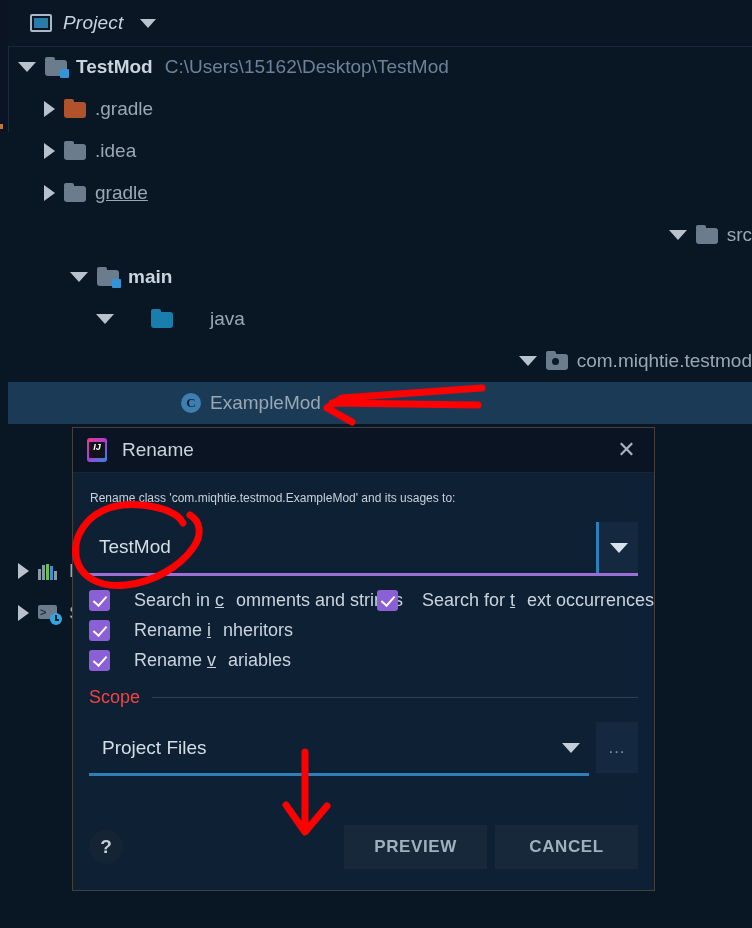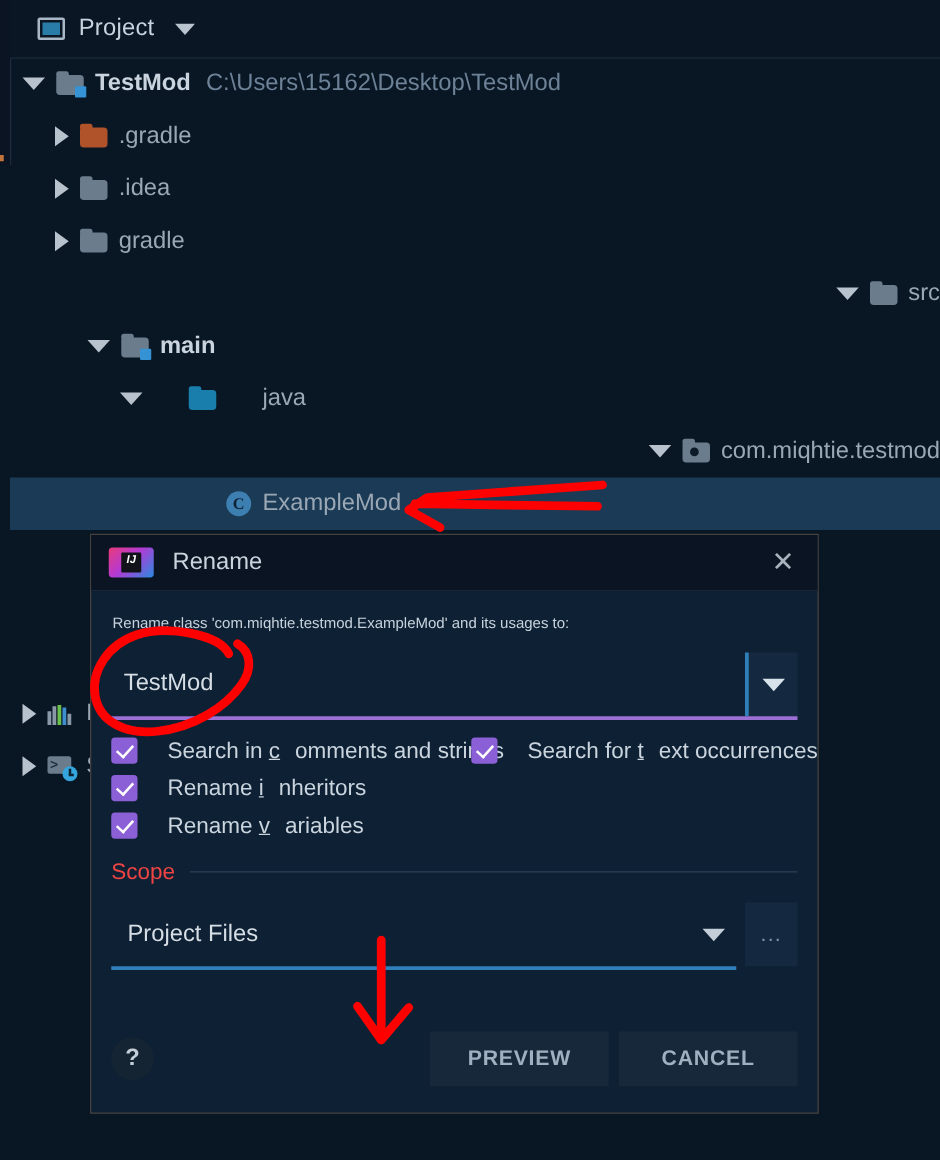--- a/index.html
+++ b/index.html
@@ -30,21 +30,21 @@
     display:flex;align-items:center;
   }
   .tw-header .winicon{
     margin-left:22px;width:22px;height:18px;
     border:2px solid #a9b7c6;border-radius:2px;
     box-sizing:border-box;background:#0a1624;
     display:flex;align-items:center;justify-content:center;
   }
   .tw-header .winicon i{display:block;width:14px;height:10px;background:#2a7ca8;}
   .tw-header .tw-title{
-    margin-left:11px;color:#c7d3de;font-size:19px;letter-spacing:.2px;
+    margin-left:11px;color:#c7d3de;font-size:19px;letter-spacing:.2px;font-style:italic;
   }
   .caret-down{
     margin-left:16px;width:0;height:0;
     border-left:8px solid transparent;border-right:8px solid transparent;
     border-top:9px solid #b9c4cf;
   }
 
   
   .tree{position:absolute;left:8px;top:46px;right:0;bottom:0;}
   .row{
@@ -94,21 +94,21 @@
   
   .dialog{
     position:absolute;left:72px;top:427px;width:583px;height:464px;
     background:#0e2033;border:1px solid #45403c;box-sizing:border-box;
   }
   .dlg-title{
     height:44px;background:#0a1422;display:flex;align-items:center;
     border-bottom:1px solid #16273a;
   }
   .ij-icon{
-    margin-left:14px;width:36px;height:24px;border-radius:3px;
+    margin-left:14px;width:20px;height:24px;border-radius:3px;
     background:linear-gradient(135deg,#e93a7a 0%,#b43ad4 45%,#2a8ae0 100%);
     display:flex;align-items:center;justify-content:center;
   }
   .ij-icon i{
     display:block;width:16px;height:16px;background:#12131a;border-radius:1px;
     color:#fff;font-size:9px;font-weight:bold;line-height:11px;text-align:center;
     font-family:"Liberation Sans",sans-serif;
   }
   .dlg-title .t{margin-left:15px;color:#c9d4de;font-size:19px;}
   .dlg-close{
@@ -235,21 +235,21 @@
     </div>
 
     <div class="row" style="padding-left:36px;">
       <div class="tri collapsed"></div>
       <div class="ico">
           <div class="fold f-grey"></div>
         </div>
       <div class="label">.idea</div>
     </div>
 
-    <div class="row" style="padding-left:36px;">
+    <div class="row" style="padding-left:36px;text-decoration:underline;">
       <div class="tri collapsed"></div>
       <div class="ico">
           <div class="fold f-grey"></div>
         </div>
       <div class="label">gradle</div>
     </div>
 
     <div class="row" style="padding-left:36px;justify-content:flex-end;">
       <div class="tri"></div>
       <div class="ico">

